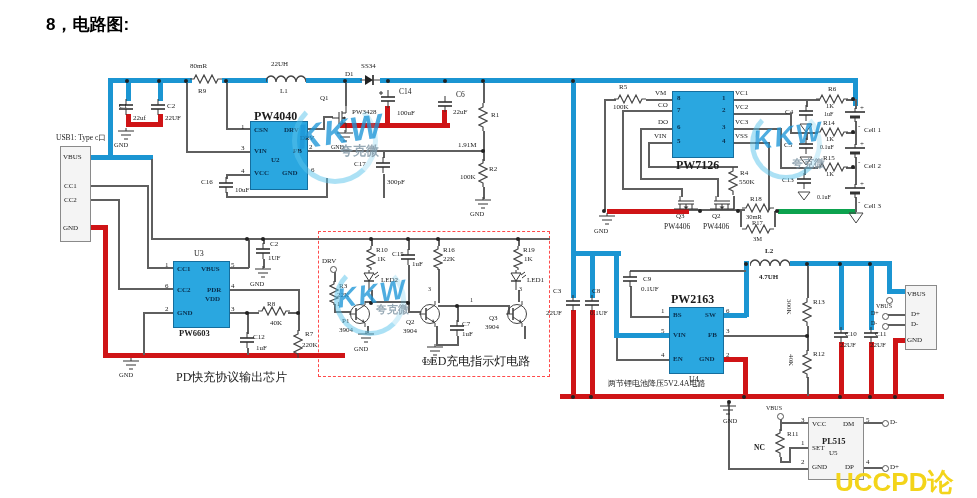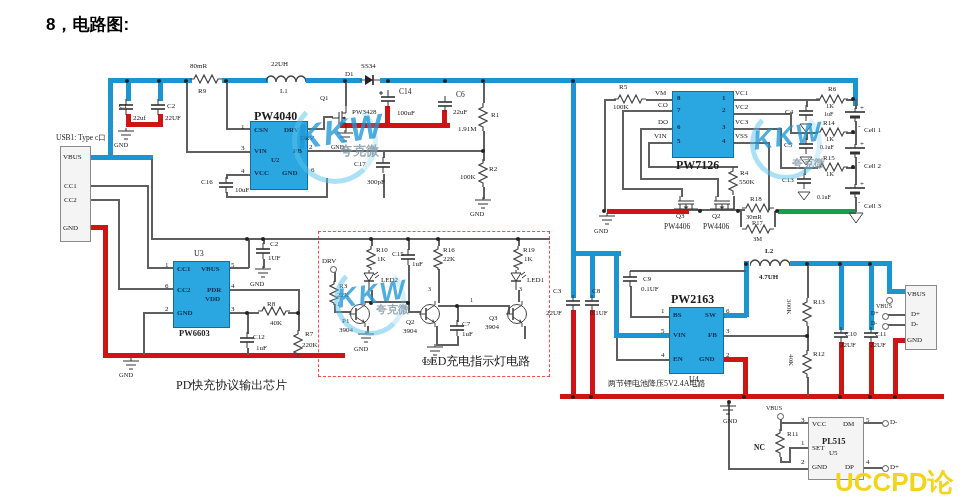--- a/index.html
+++ b/index.html
@@ -644,21 +644,21 @@
   <span class="icp" style="left:177px;top:310px">GND</span>
   <span class="icp" style="left:201px;top:266px">VBUS</span>
   <span class="icp" style="left:207px;top:287px">PDR</span>
   <span class="icp" style="left:205px;top:296px">VDD</span>
   <span class="lb" style="left:165px;top:262px">1</span>
   <span class="lb" style="left:165px;top:283px">6</span>
   <span class="lb" style="left:165px;top:306px">2</span>
   <span class="lb" style="left:231px;top:262px">5</span>
   <span class="lb" style="left:231px;top:283px">4</span>
   <span class="lb" style="left:231px;top:306px">3</span>
-  <span class="lb s9" style="left:176px;top:379px">PD快充协议输出芯片</span>
+  <span class="lb s9" style="left:176px;top:371px">PD快充协议输出芯片</span>
 
   <span class="lb s9 b" style="left:676px;top:159px">PW7126</span>
   <span class="lb" style="left:655px;top:90px">VM</span>
   <span class="lb" style="left:658px;top:102px">CO</span>
   <span class="lb" style="left:658px;top:119px">DO</span>
   <span class="lb" style="left:654px;top:133px">VIN</span>
   <span class="lb" style="left:735px;top:90px">VC1</span>
   <span class="lb" style="left:735px;top:104px">VC2</span>
   <span class="lb" style="left:735px;top:119px">VC3</span>
   <span class="lb" style="left:735px;top:133px">VSS</span>
@@ -719,25 +719,25 @@
   <span class="lb" style="left:280px;top:88px">L1</span>
   <span class="lb" style="left:345px;top:71px">D1</span>
   <span class="lb" style="left:361px;top:63px">SS34</span>
   <span class="lb" style="left:320px;top:95px">Q1</span>
   <span class="lb" style="left:352px;top:109px">PW3428</span>
   <span class="lb s75" style="left:399px;top:88px">C14</span>
   <span class="lb" style="left:397px;top:110px">100uF</span>
   <span class="lb s75" style="left:456px;top:91px">C6</span>
   <span class="lb" style="left:453px;top:109px">22uF</span>
   <span class="lb" style="left:491px;top:112px">R1</span>
-  <span class="lb" style="left:458px;top:126px">1.91M</span>
+  <span class="lb" style="left:458px;top:142px">1.91M</span>
   <span class="lb" style="left:489px;top:166px">R2</span>
   <span class="lb" style="left:460px;top:174px">100K</span>
   <span class="lb" style="left:354px;top:161px">C17</span>
-  <span class="lb" style="left:367px;top:179px">300pF</span>
+  <span class="lb" style="left:387px;top:179px">300pF</span>
   <span class="lb" style="left:201px;top:179px">C16</span>
   <span class="lb" style="left:235px;top:187px">10uF</span>
   <span class="lb" style="left:119px;top:103px">C1</span>
   <span class="lb" style="left:133px;top:115px">22uf</span>
   <span class="lb" style="left:167px;top:103px">C2</span>
   <span class="lb" style="left:165px;top:115px">22UF</span>
   <span class="lb" style="left:270px;top:241px">C2</span>
   <span class="lb" style="left:268px;top:255px">1UF</span>
   <span class="lb" style="left:267px;top:301px">R8</span>
   <span class="lb" style="left:270px;top:320px">40K</span>

